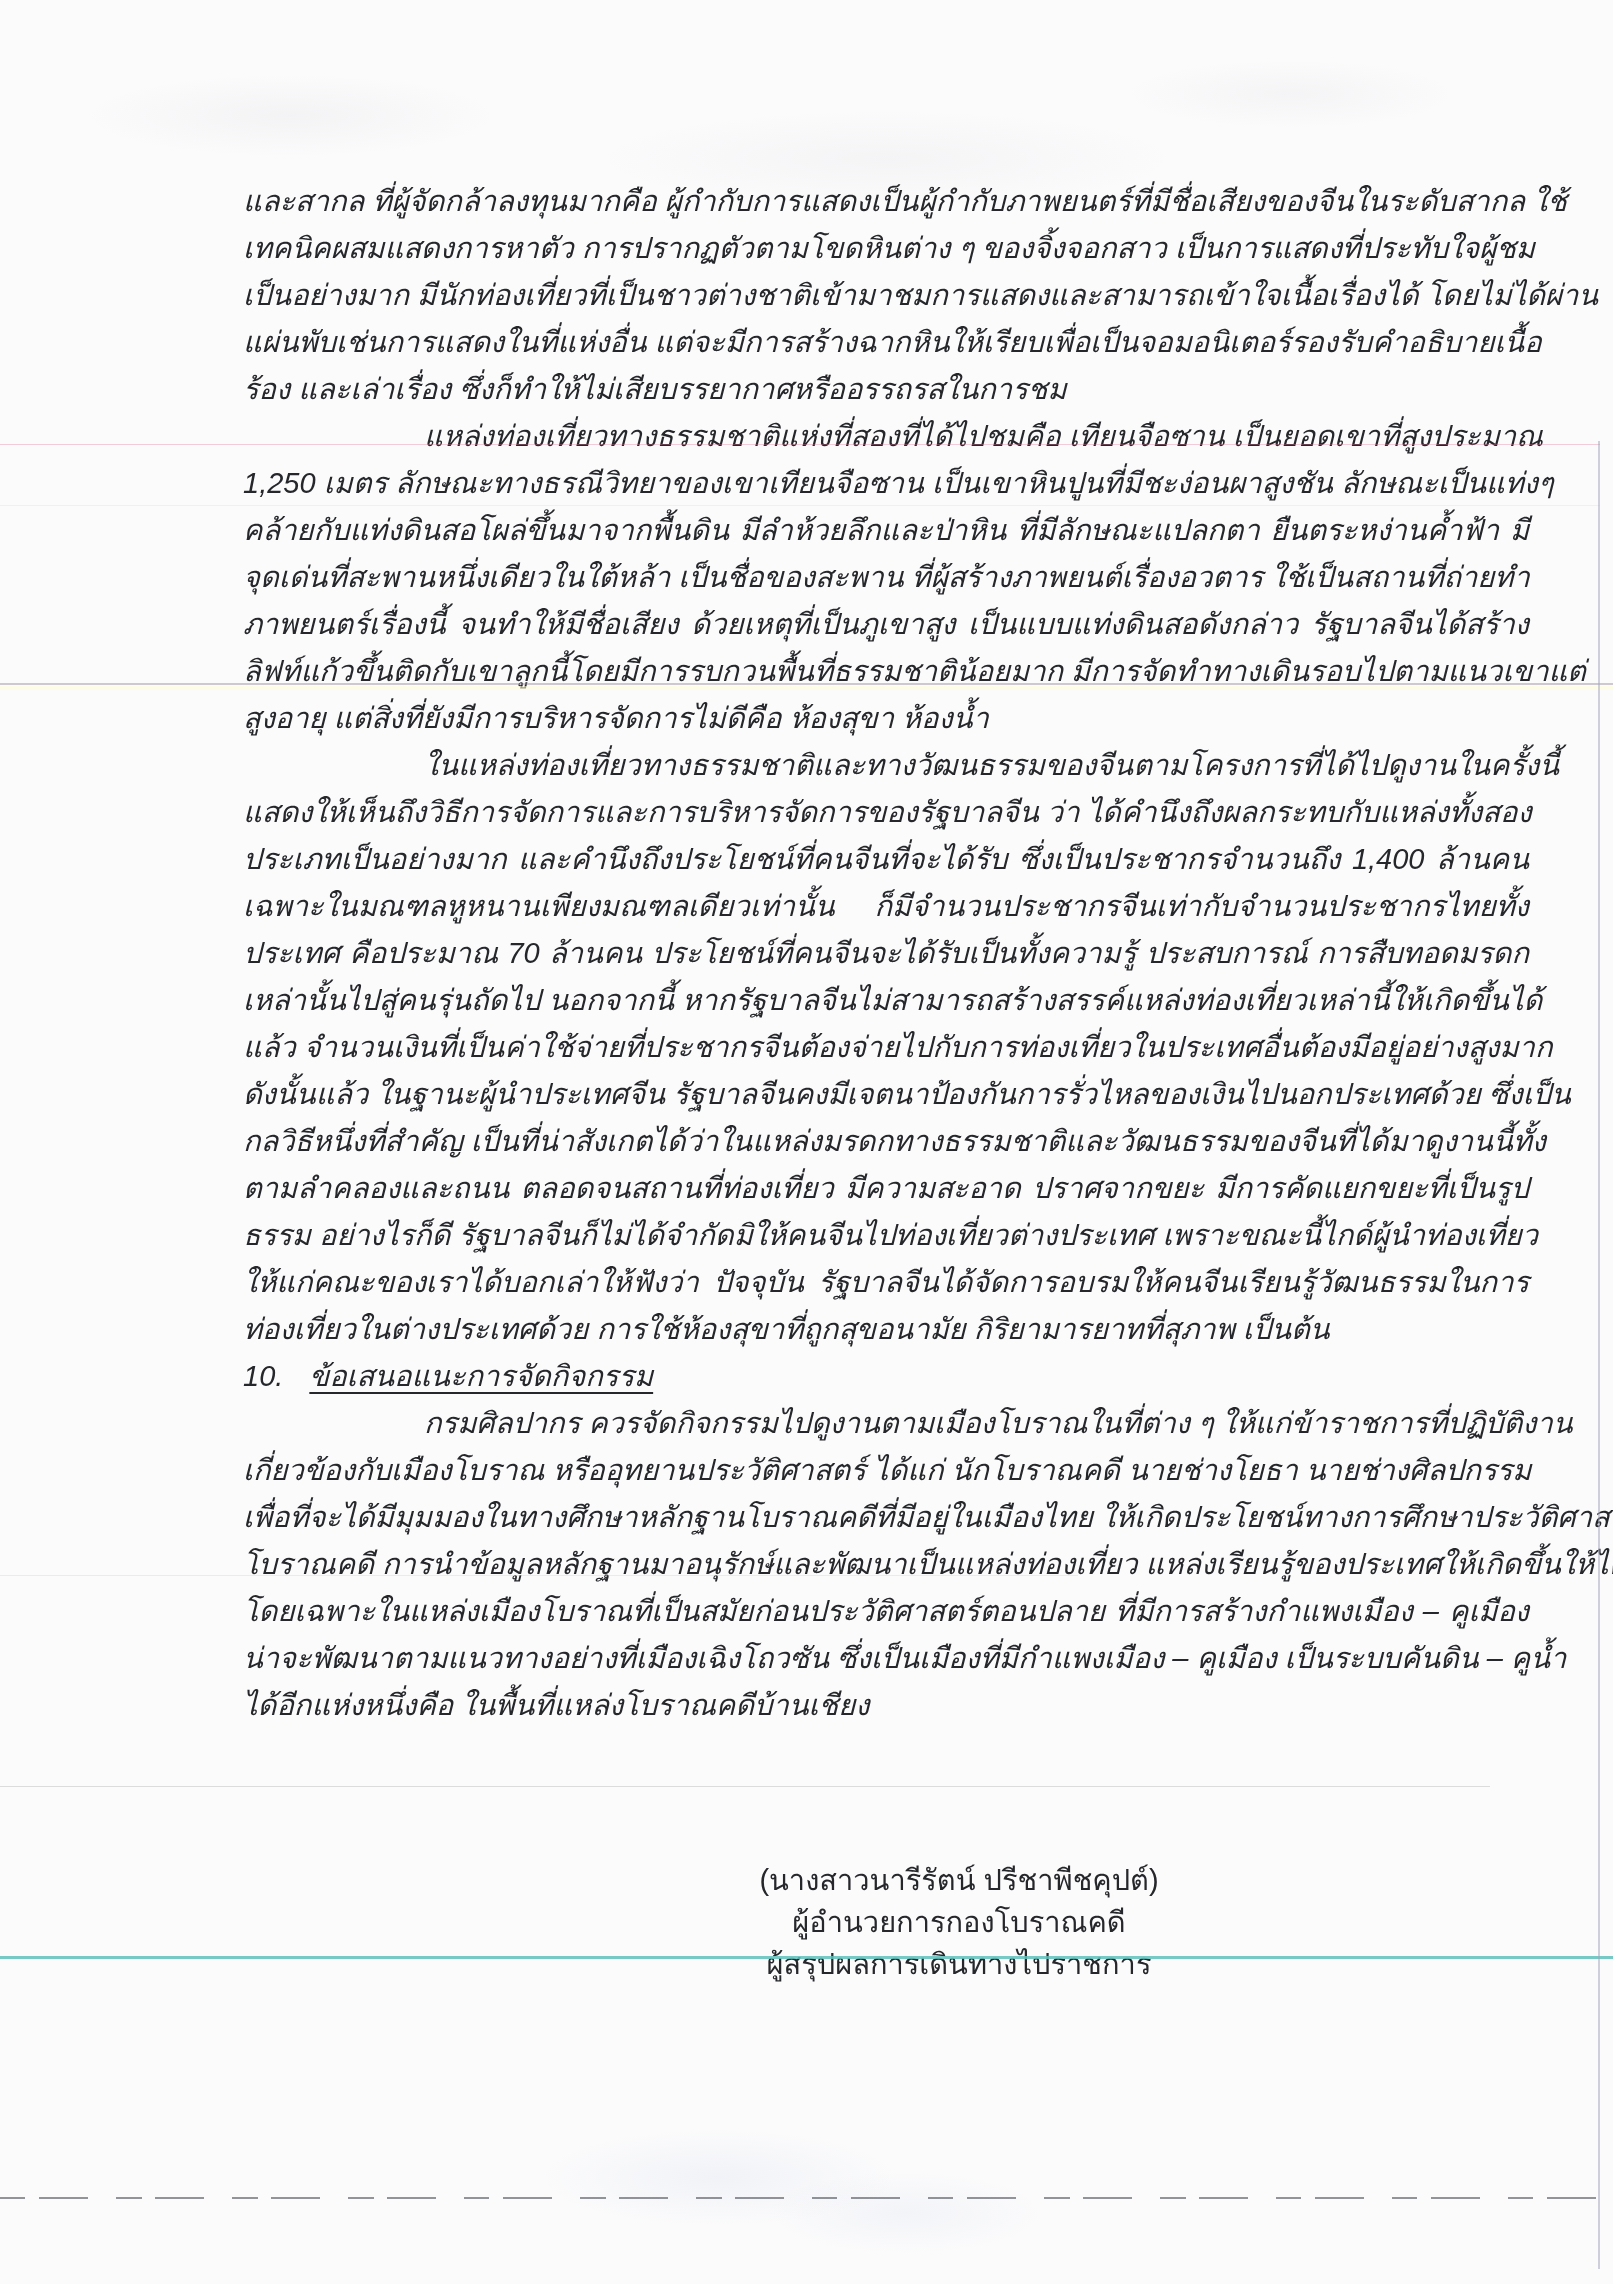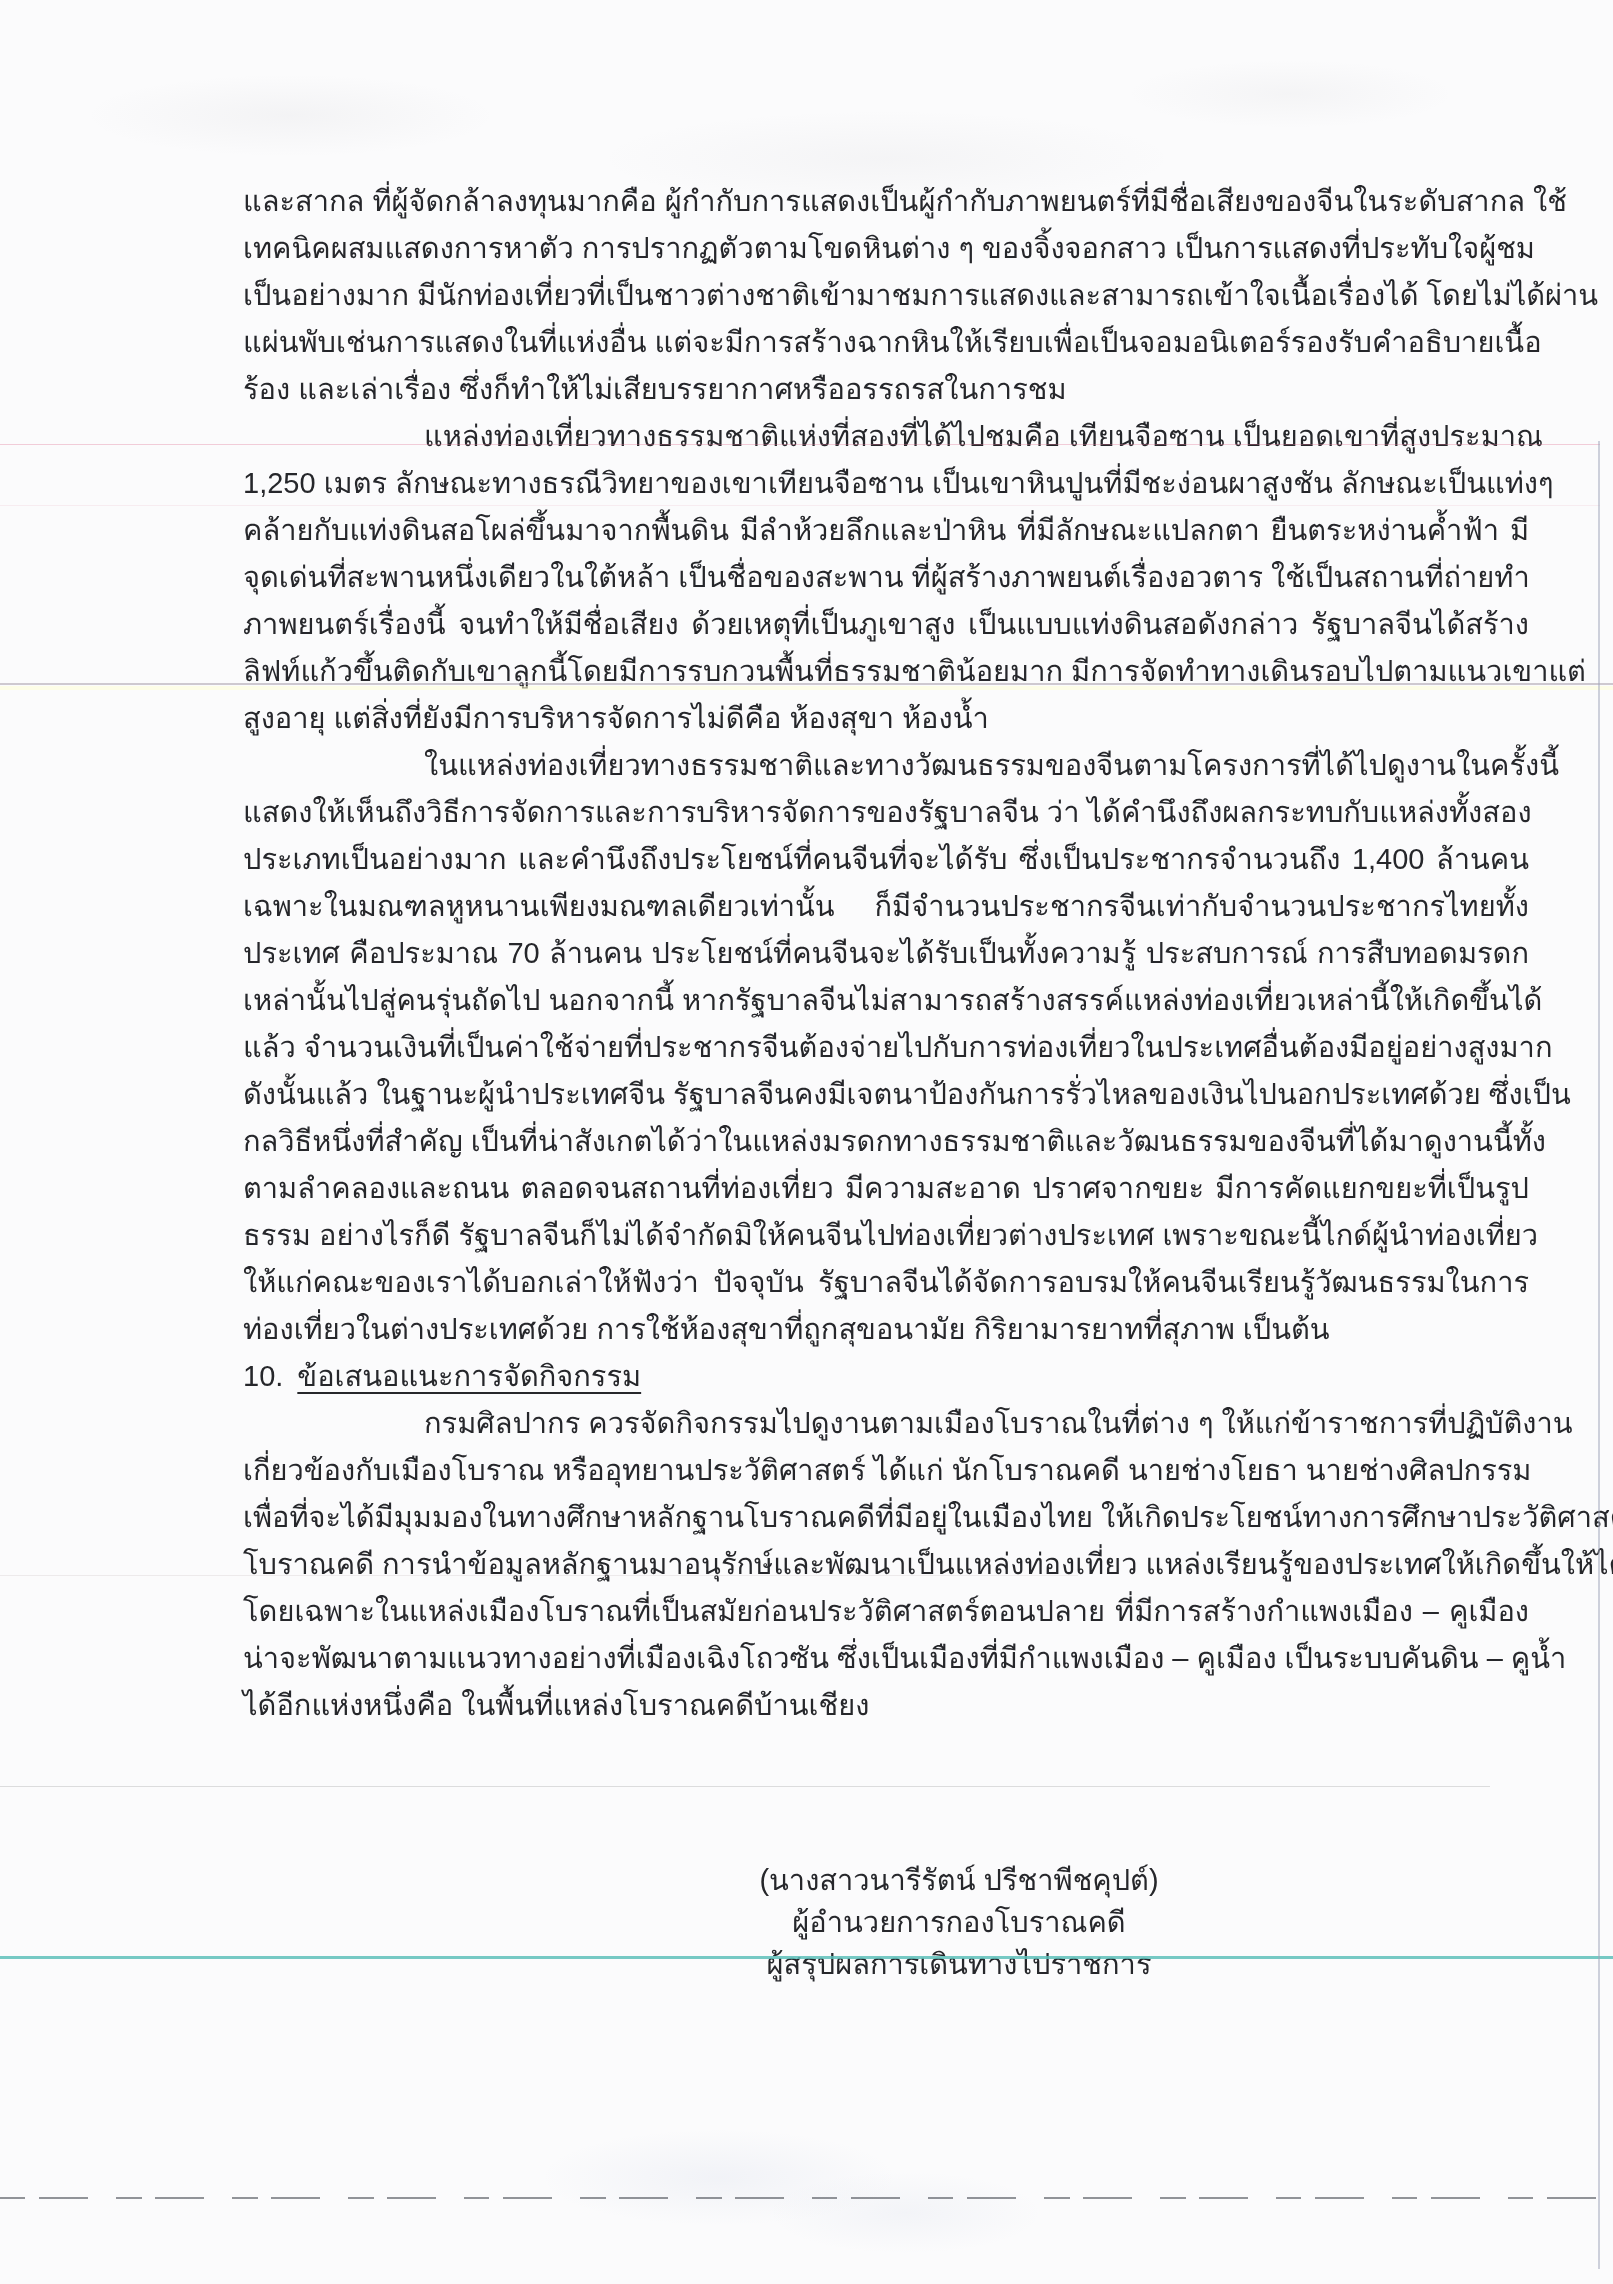--- a/index.html
+++ b/index.html
@@ -24,32 +24,33 @@
     left:421px;top:2107px;width:745px;height:176px;
     background:
       radial-gradient(ellipse 255px 69px at 40% 40%, rgba(110,130,180,0.07), transparent 70%),
       radial-gradient(ellipse 196px 59px at 65% 60%, rgba(110,130,180,0.06), transparent 70%);
   }
   
   .text-block{
     position:absolute;
     left:243px;top:178px;width:1286px;
     font-size:29px;
+    font-style:italic;
   }
   .ln{
     height:47px;
     line-height:47px;
     white-space:nowrap;
     text-align:justify;
     text-align-last:justify;
     overflow:visible;
   }
   .ln.short{text-align-last:left;}
   .ln.ind{padding-left:181px;}
-  .heading .num{margin-right:14px;}
+  .heading .num{margin-right:26px;}
   .heading .title{text-decoration:underline;text-underline-offset:5.9px;}
   
   .signature{
     position:absolute;
     top:1859px;left:959px;
     transform:translateX(-50%);
     text-align:center;
     font-size:29px;
     line-height:42px;
     white-space:nowrap;

